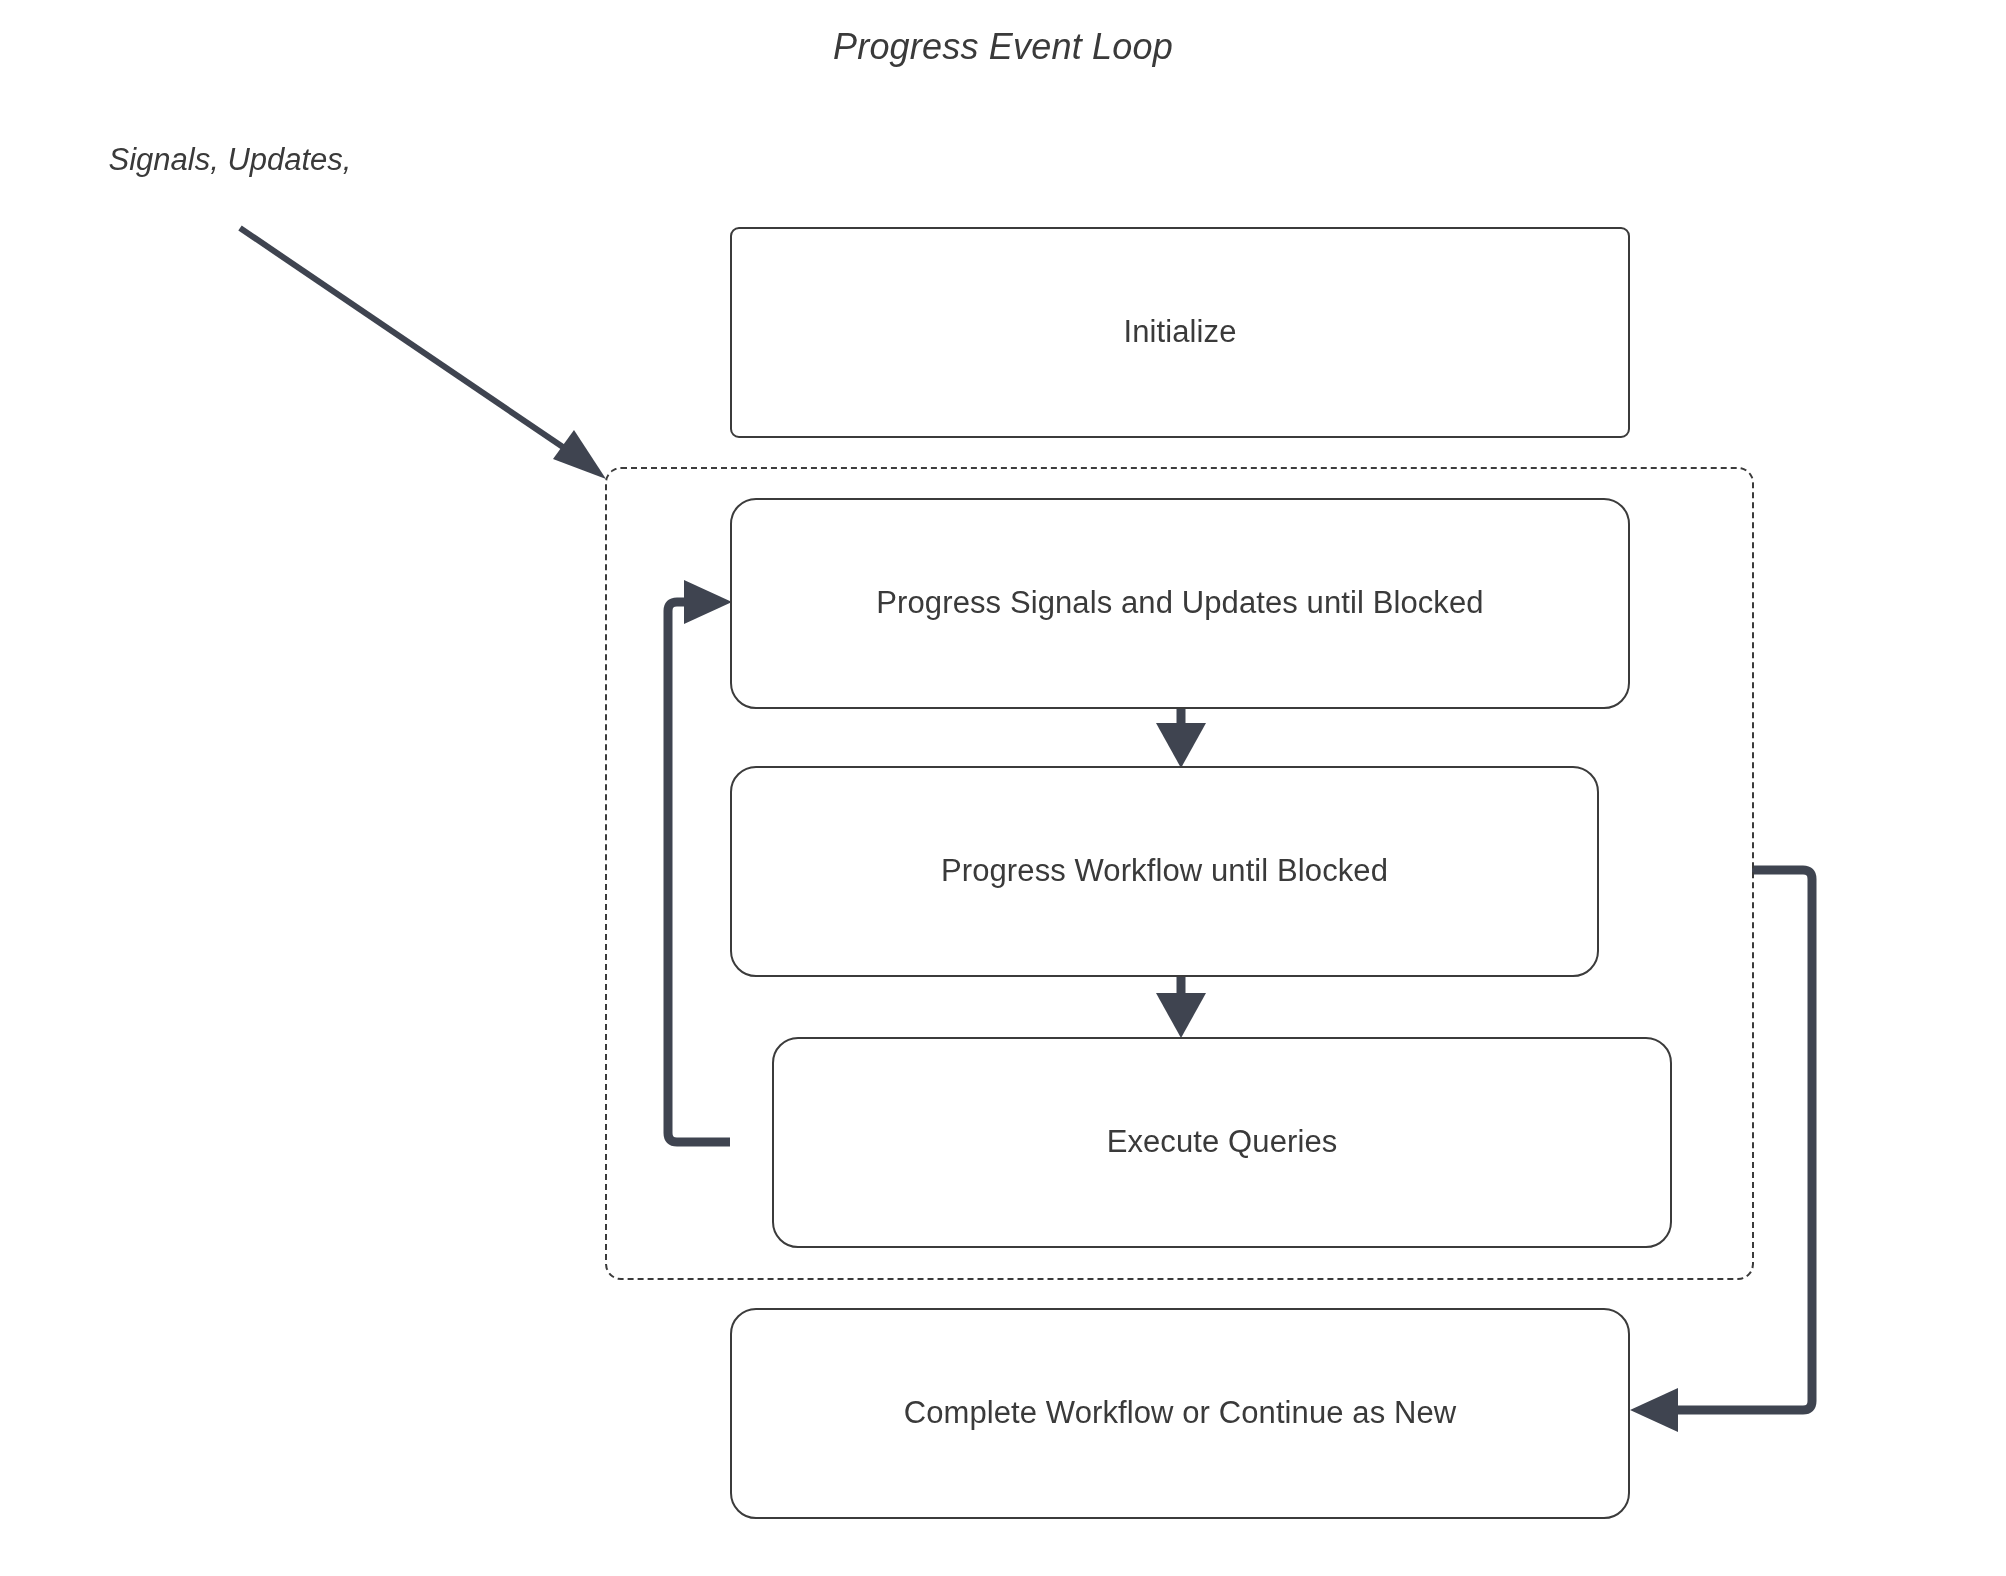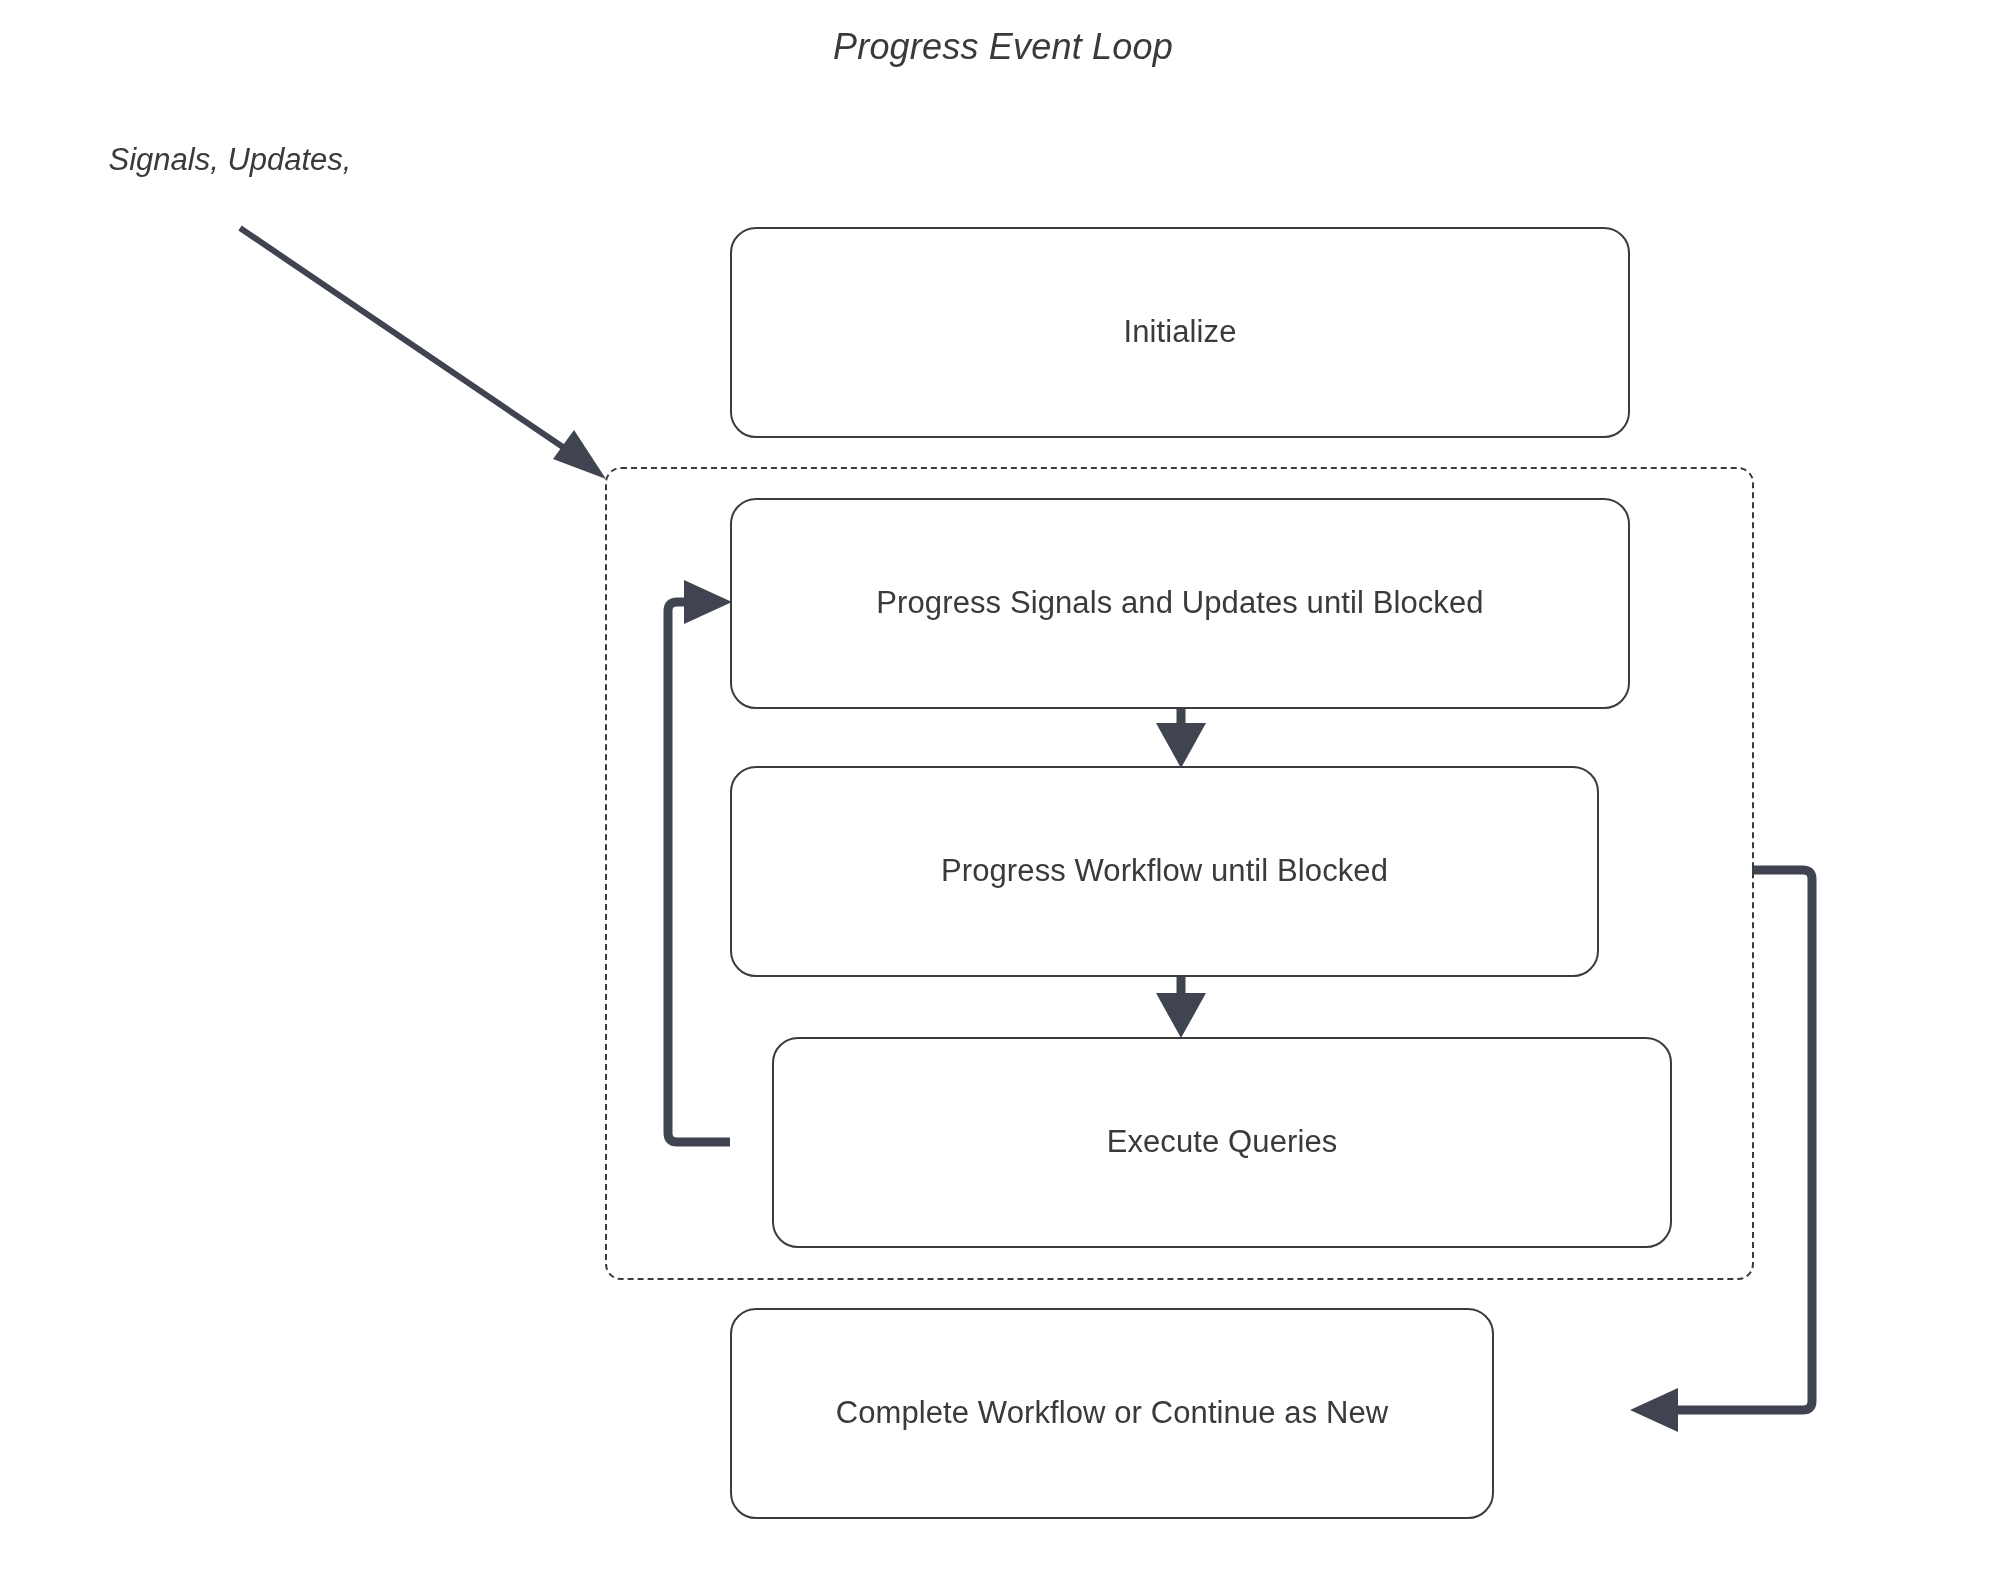--- a/index.html
+++ b/index.html
@@ -127,33 +127,33 @@
 
     <g>
       <path class="edge-line" d="M 1752 870 L 1803 870 Q 1812 870 1812 879 L 1812 1401 Q 1812 1410 1803 1410 L 1676 1410"></path>
       <polygon class="edge-arrowhead" points="1630 1410, 1678 1388, 1678 1432"></polygon>
     </g>
 
   </svg>
 
   <div class="dashed-group" style="left:605px; top:467px; width:1149px; height:813px;"></div>
 
-  <div class="node-box" style="left:730px; top:227px; width:900px; height:211px;">
+  <div class="node-box" style="left:730px; top:227px; width:900px; height:211px;border-radius:9px;">
     <span class="node-label">Initialize</span>
   </div>
 
   <div class="node-box" style="left:730px; top:498px; width:900px; height:211px;">
     <span class="node-label">Progress Signals and Updates until Blocked</span>
   </div>
 
   <div class="node-box" style="left:730px; top:766px; width:869px; height:211px;">
     <span class="node-label">Progress Workflow until Blocked</span>
   </div>
 
   <div class="node-box" style="left:730px; top:1037px; width:900px; height:211px;margin-left:42px;">
     <span class="node-label">Execute Queries</span>
   </div>
 
-  <div class="node-box" style="left:730px; top:1308px; width:764px; height:211px;">
+  <div class="node-box" style="left:730px; top:1308px; width:900px; height:211px;">
     <span class="node-label">Complete Workflow or Continue as New</span>
   </div>
 
 </div>
 
 </body></html>

